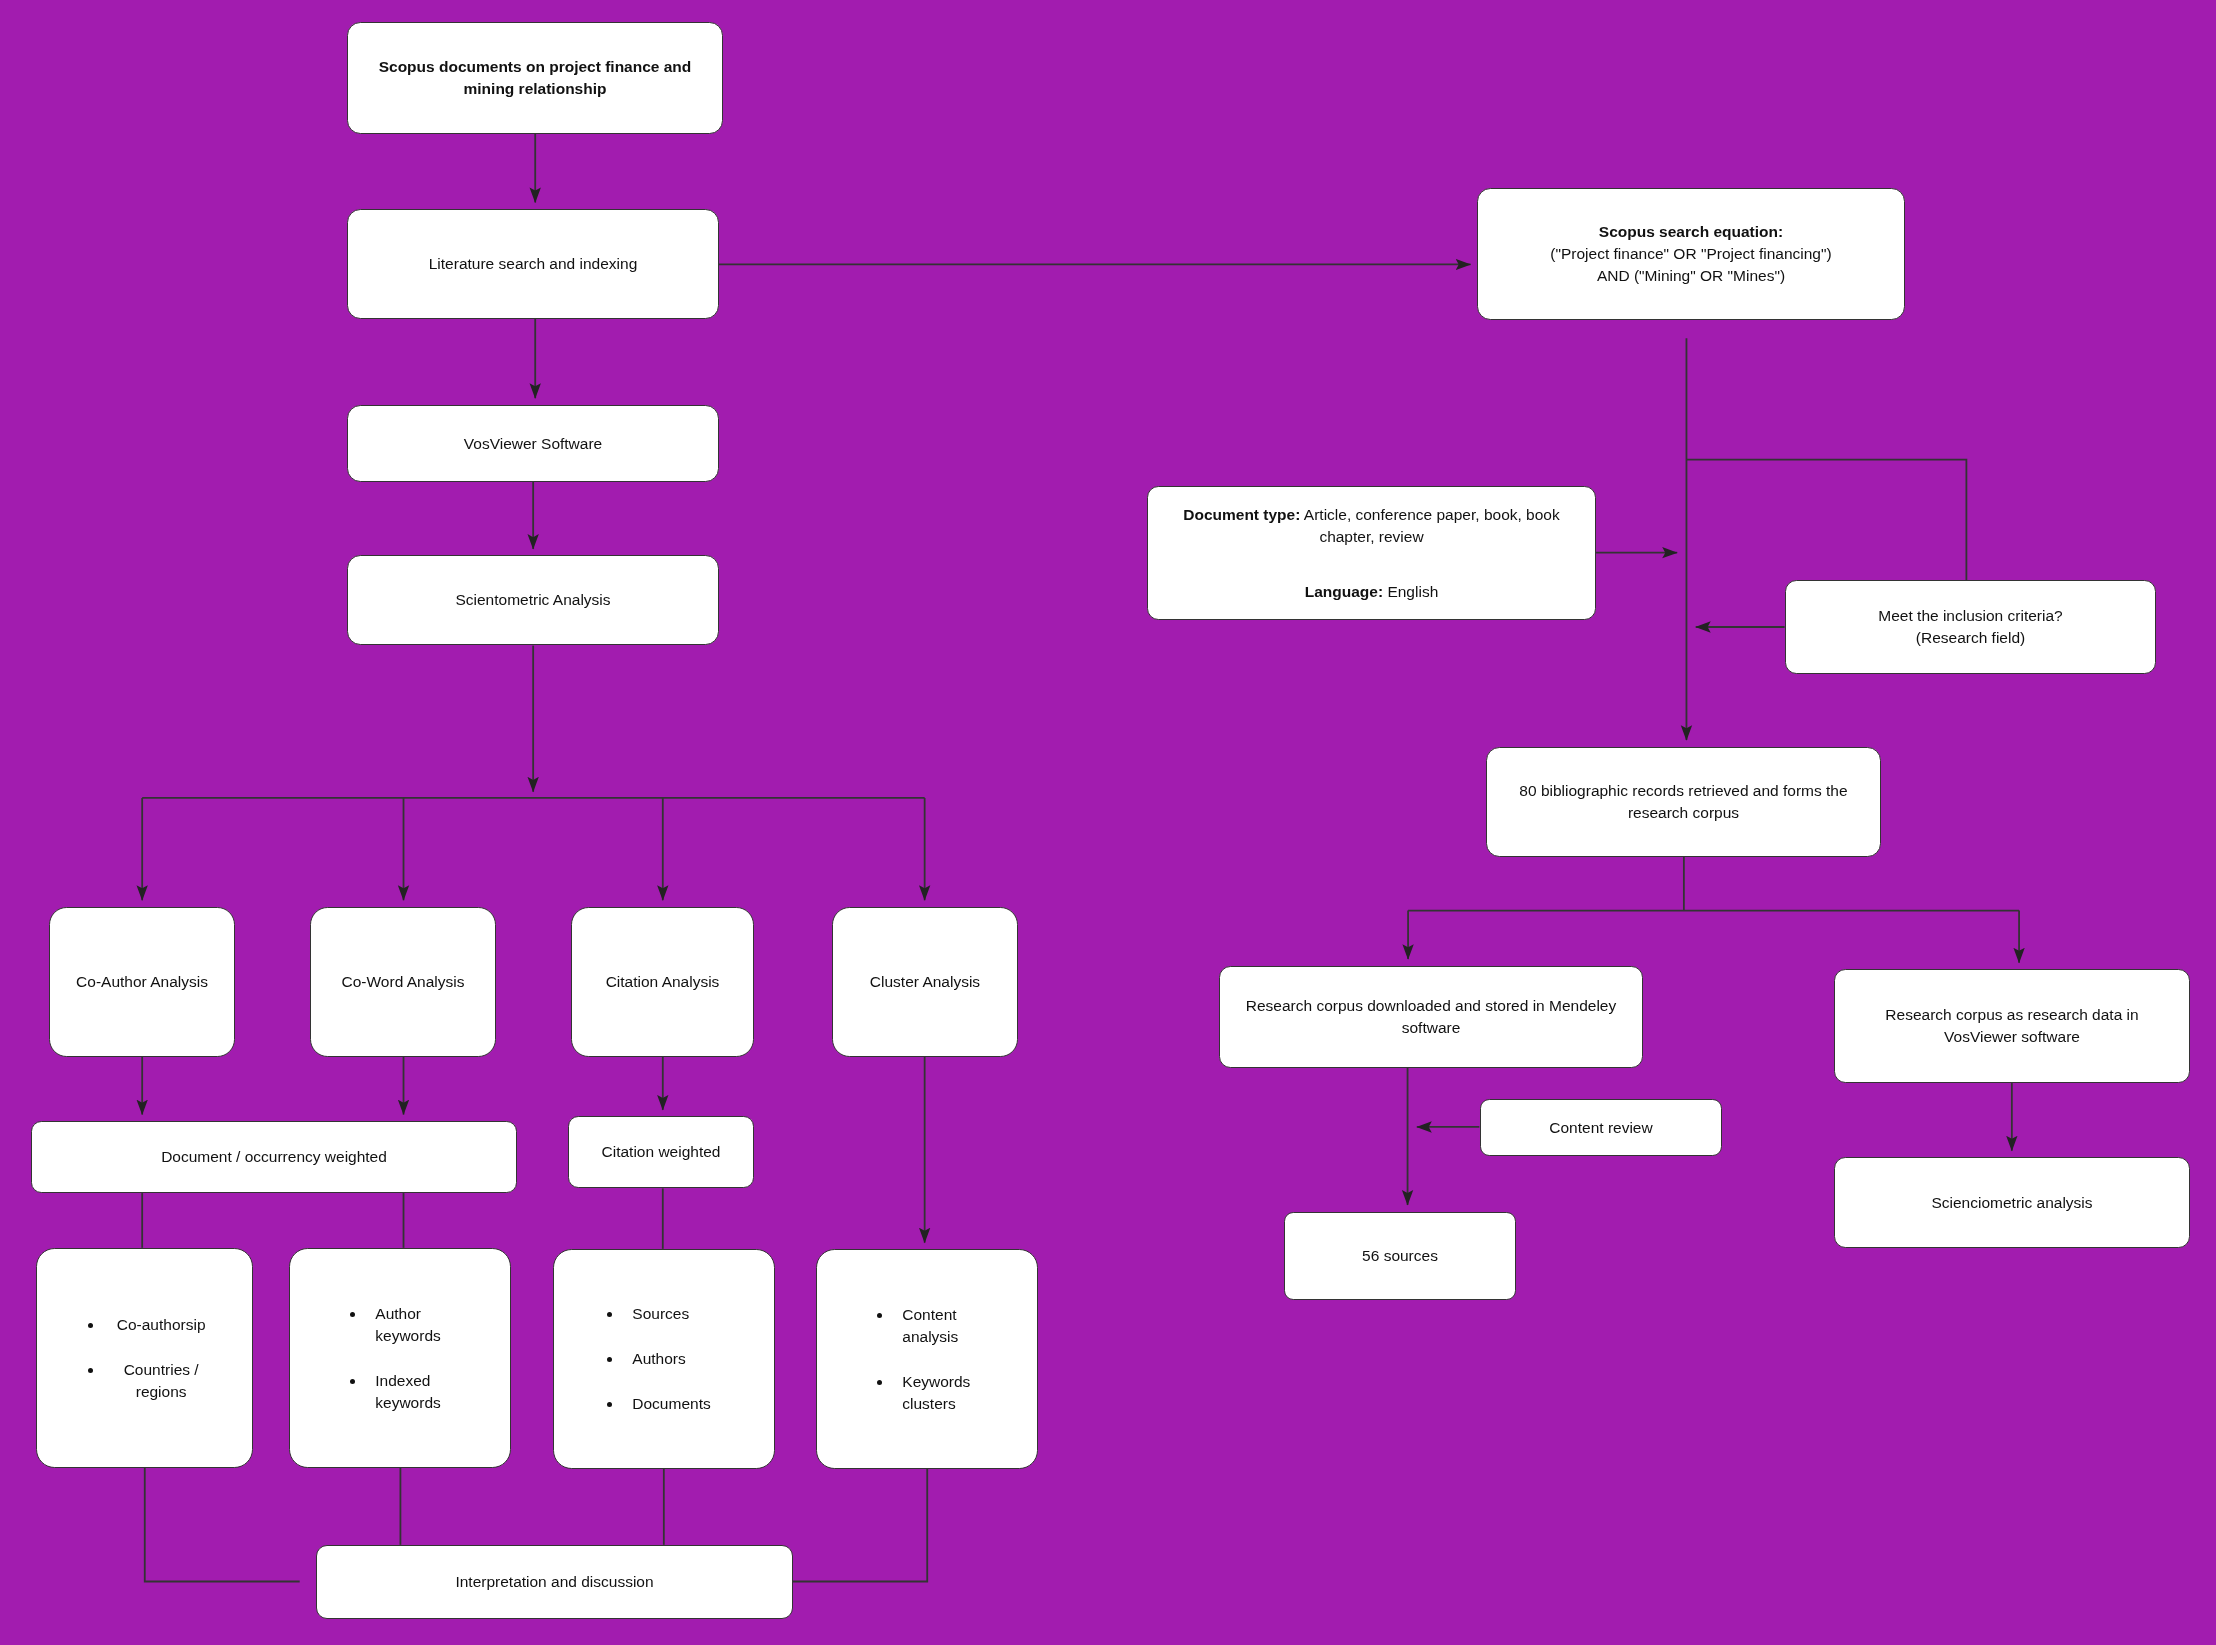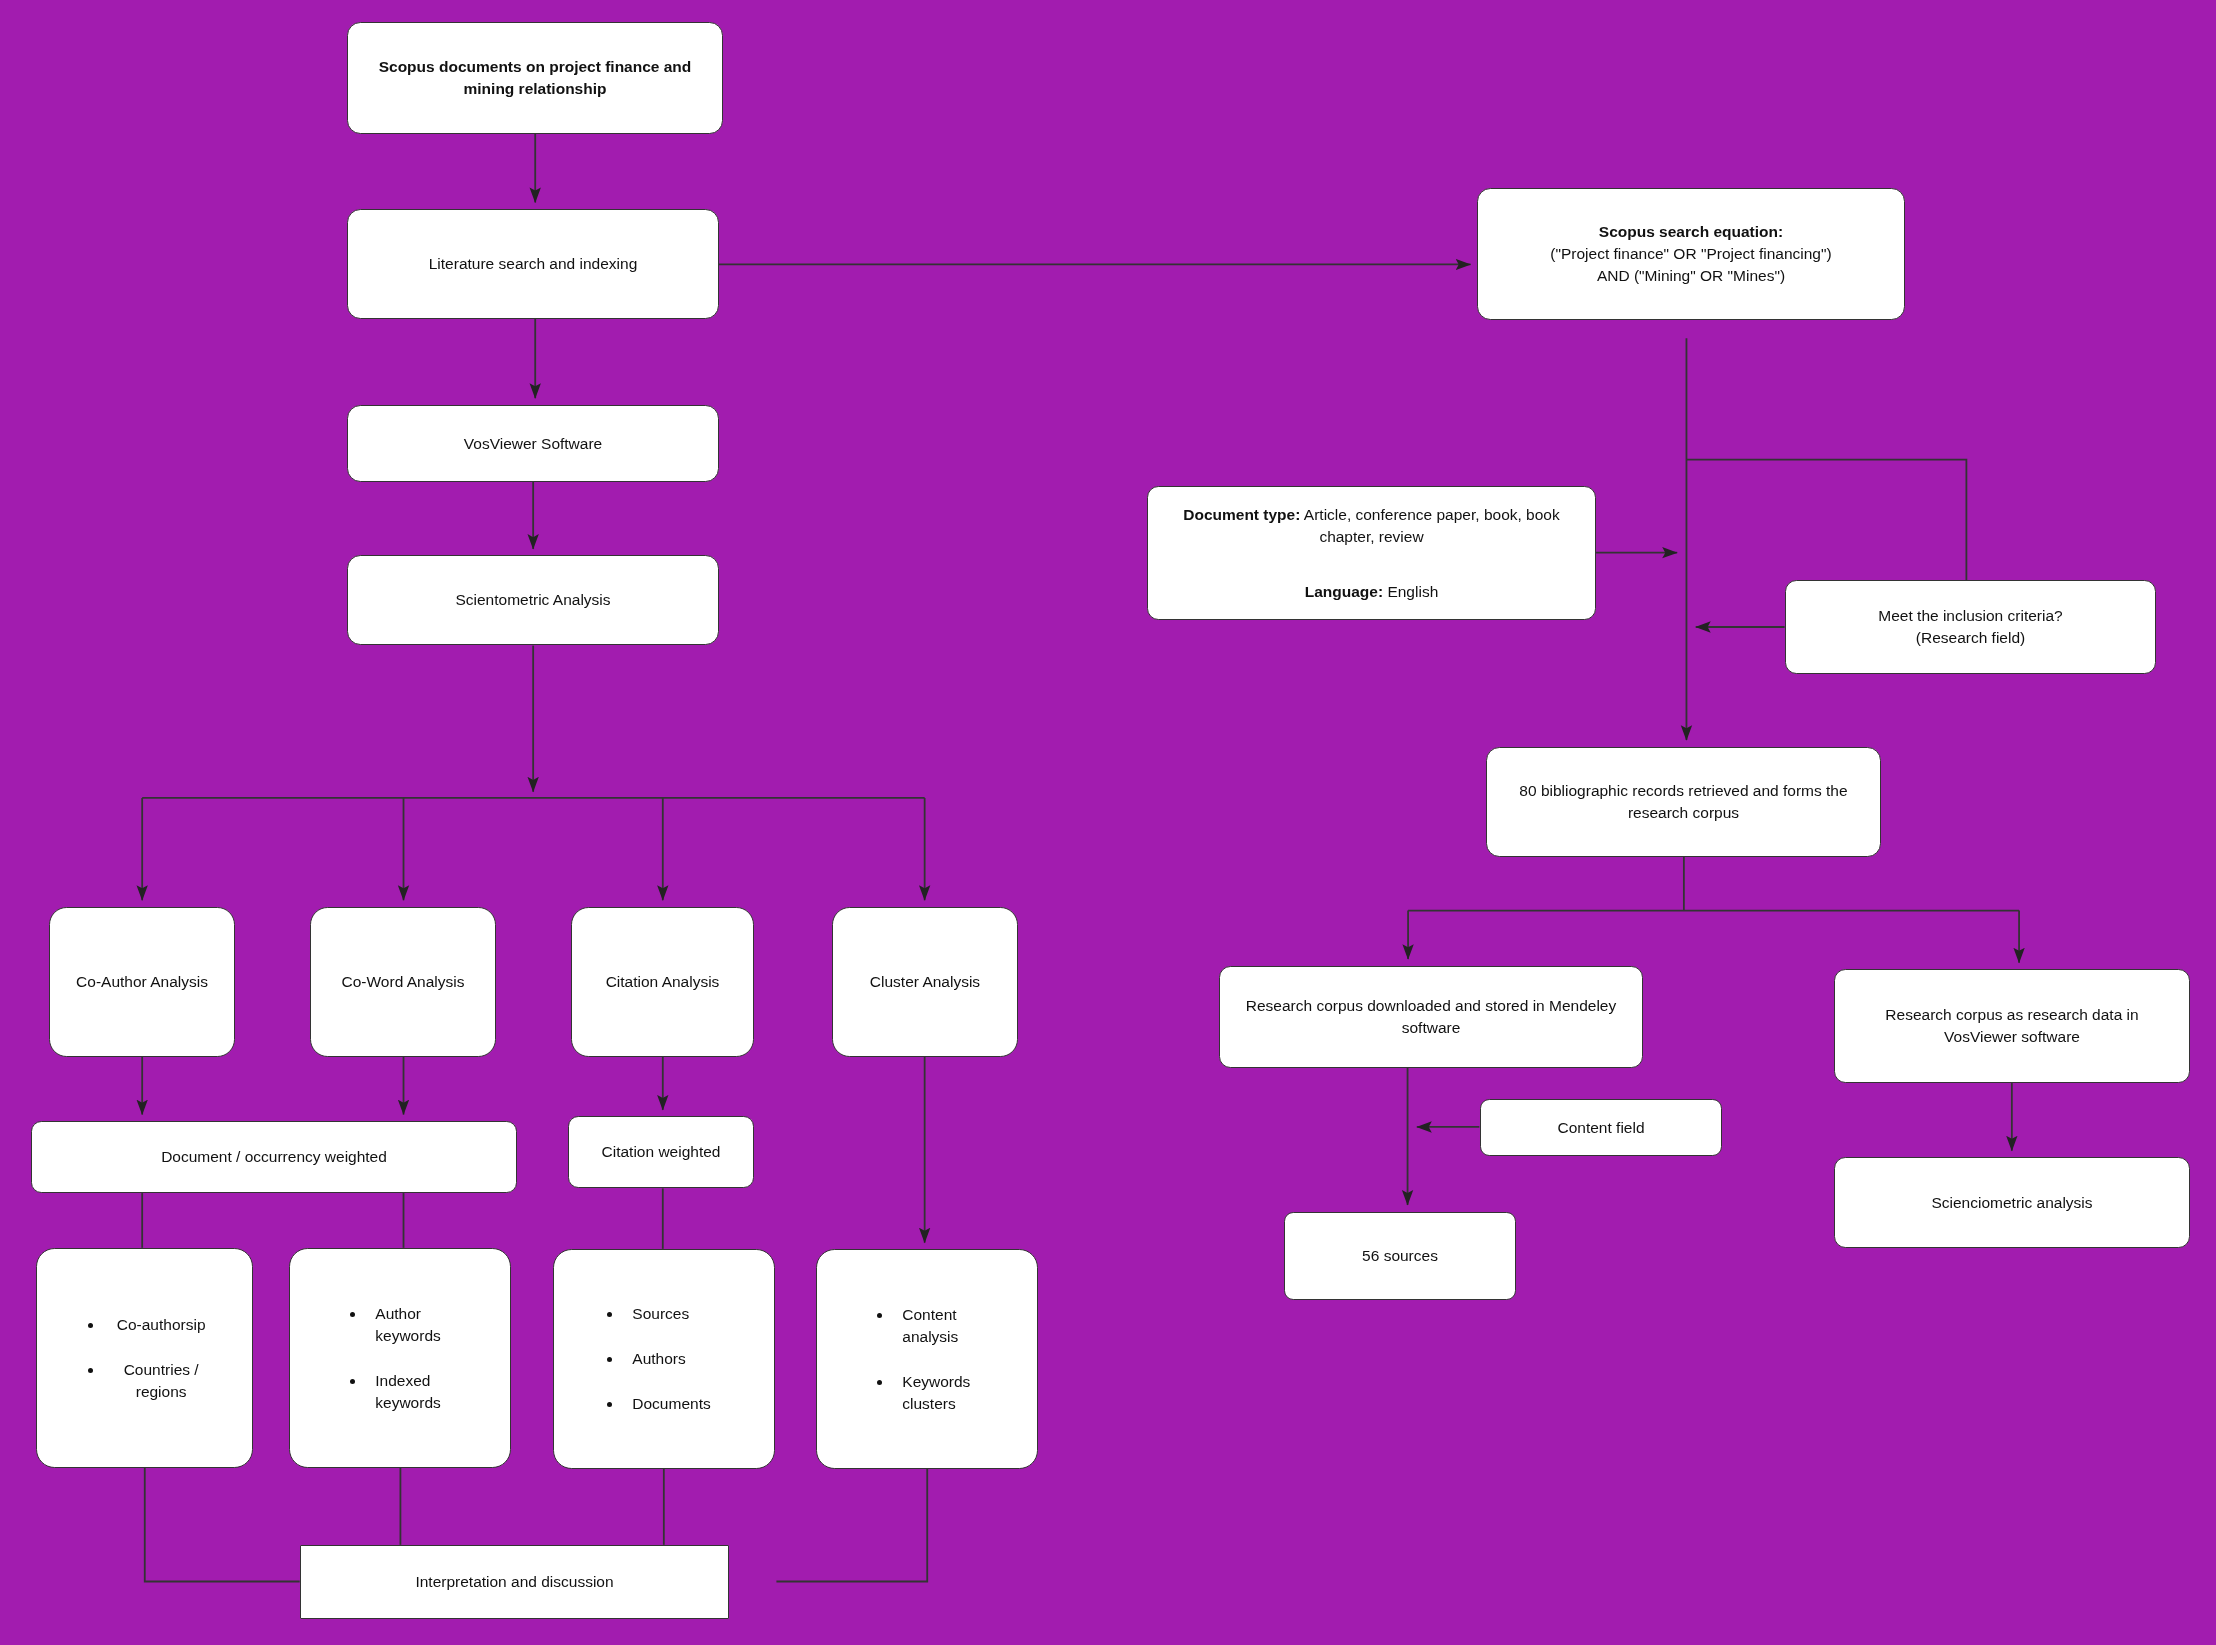--- a/index.html
+++ b/index.html
@@ -145,21 +145,21 @@
     </ul>
   </div>
 
   <div class="node bullets b4" style="left:816px;top:1249px;width:222px;height:220px">
     <ul>
       <li><span>Content analysis</span></li>
       <li><span>Keywords clusters</span></li>
     </ul>
   </div>
 
-  <div class="node" style="left:300px;top:1545px;width:429px;height:74px;border-radius:1px">
+  <div class="node" style="left:316px;top:1545px;width:477px;height:74px;border-radius:11px">
     <span>Interpretation and discussion</span>
   </div>
 
   <div class="node" style="left:1477px;top:188px;width:428px;height:132px">
     <span class="bold">Scopus search equation:</span>
     <span>("Project finance" OR "Project financing")</span>
     <span>AND ("Mining" OR "Mines")</span>
   </div>
 
   <div class="node doctype" style="left:1147px;top:486px;width:449px;height:134px;border-radius:11.4px">
@@ -178,21 +178,21 @@
 
   <div class="node" style="left:1219px;top:966px;width:424px;height:102px;border-radius:11.4px">
     <span>Research corpus downloaded and stored in Mendeley software</span>
   </div>
 
   <div class="node" style="left:1834px;top:969px;width:356px;height:114px;border-radius:11.4px">
     <span>Research corpus as research data in VosViewer software</span>
   </div>
 
   <div class="node" style="left:1480px;top:1099px;width:242px;height:57px;border-radius:9.3px">
-    <span>Content field</span>
+    <span>Content review</span>
   </div>
 
   <div class="node" style="left:1284px;top:1212px;width:232px;height:88px;border-radius:9.3px">
     <span>56 sources</span>
   </div>
 
   <div class="node" style="left:1834px;top:1157px;width:356px;height:91px;border-radius:11.4px">
     <span>Scienciometric analysis</span>
   </div>
 

